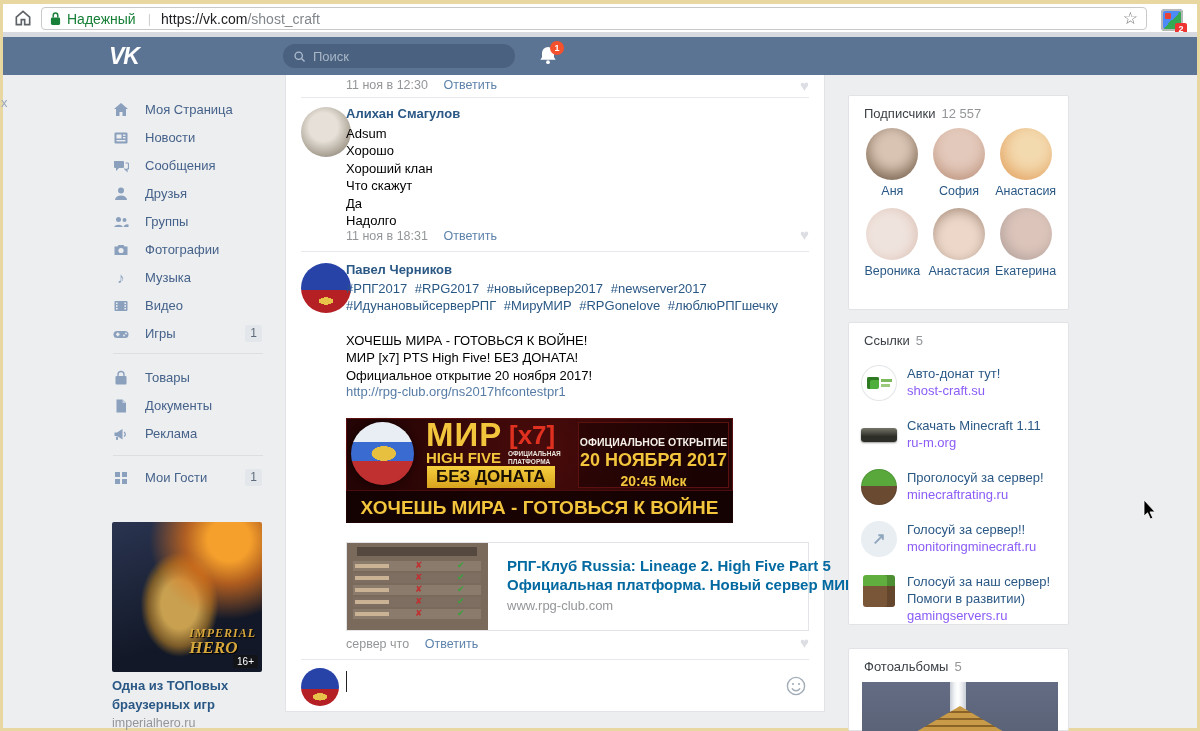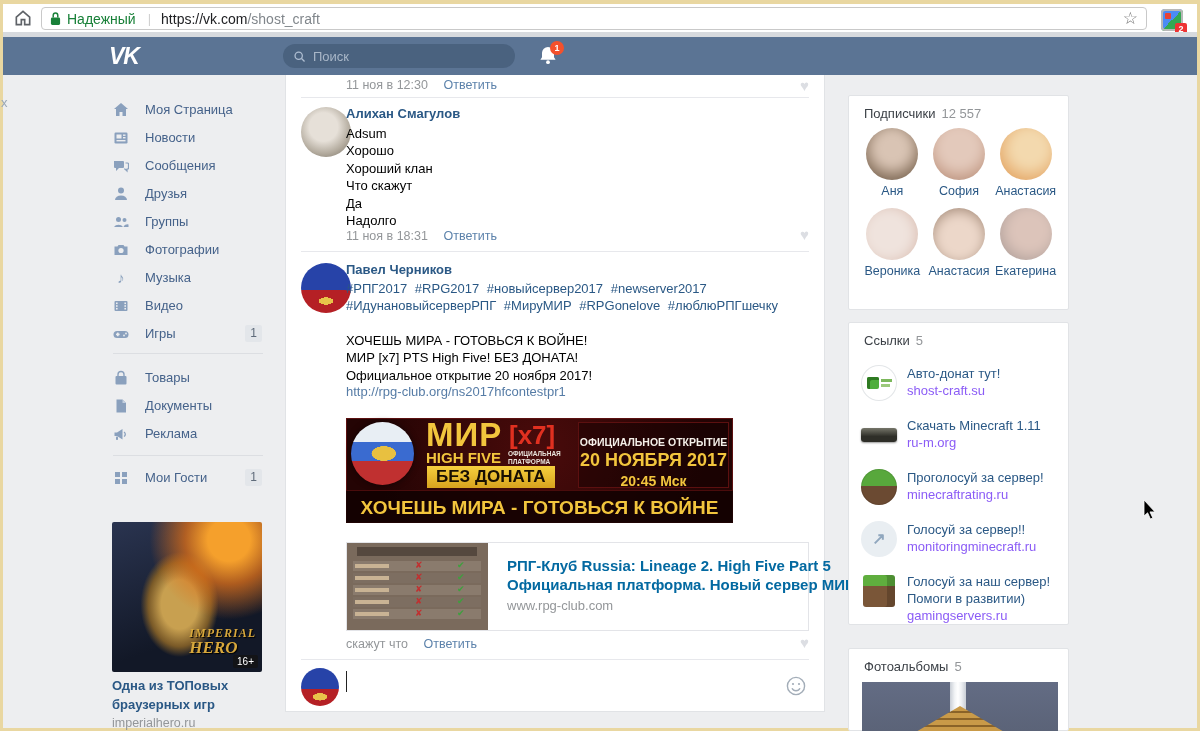--- a/index.html
+++ b/index.html
@@ -464,21 +464,21 @@
         </div>
     </div>
     <div class="pv-title">
       <div>РПГ-Клуб Russia: Lineage 2. High Five Part 5</div>
       <div>Официальная платформа. Новый сервер МИР!</div>
     </div>
     <div class="pv-domain">www.rpg-club.com</div>
   </div>
 
   <div class="fc" style="left:60px; top:561px;">
-    <span class="meta-time">скажут что</span>
+    <span class="meta-time">сервер что</span>
     <span class="meta-reply">Ответить</span>
   </div>
   <span class="fc heart" style="right:15px; top:559px;">♥</span>
   <div class="fc divider" style="top:584px;"></div>
 
   <div class="fc avatar50 av-pavel" style="left:15px; top:593px; width:38px; height:38px;"></div>
   <div class="fc" style="left:60px; top:593px; width:410px; height:38px;">
     <div class="caret" style="margin-top:3px;"></div>
   </div>
   <div class="fc smiley-ico" style="right:18px; top:601px;">

